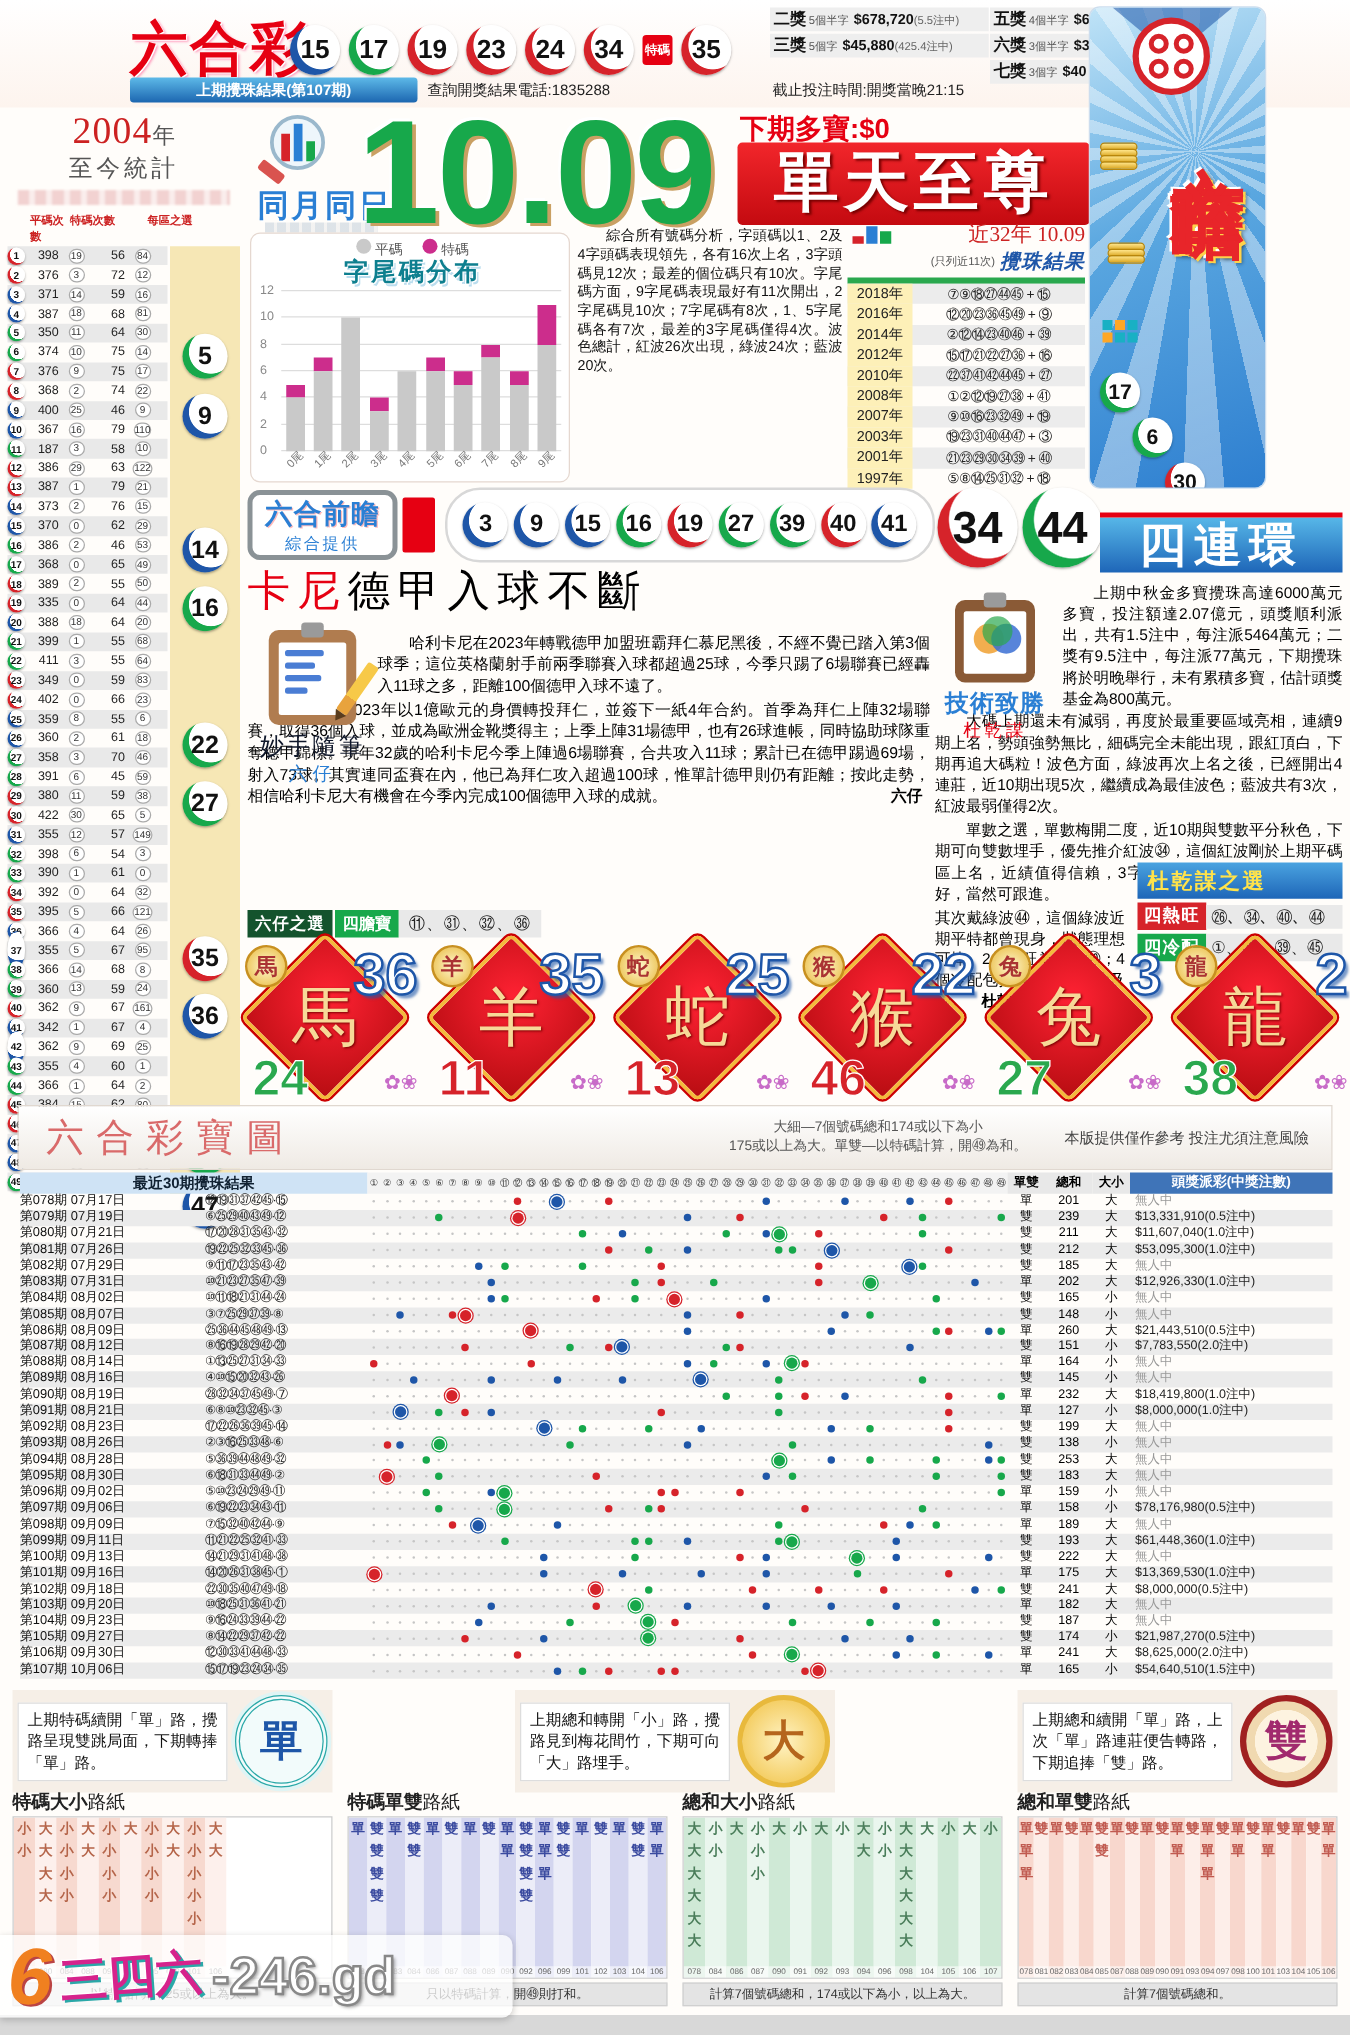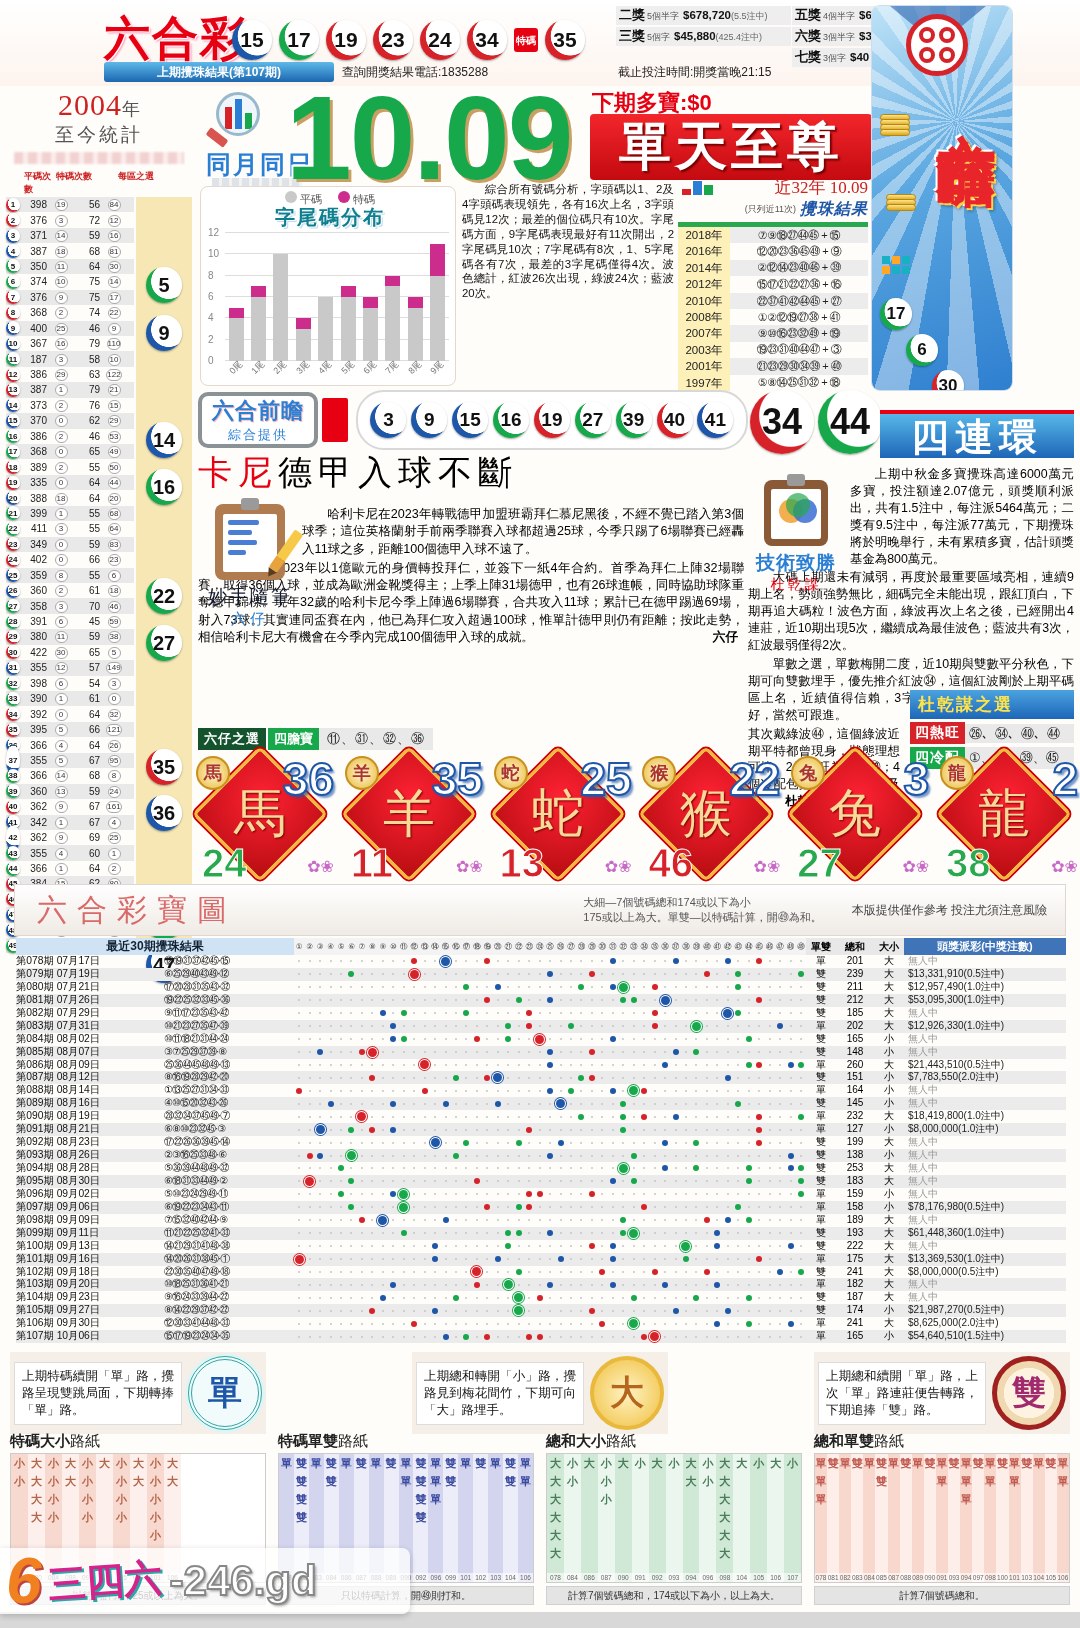--- a/index.html
+++ b/index.html
@@ -147,21 +147,21 @@
 .zcard{position:relative;width:140px;height:122px}
 .zdia{position:absolute;left:16px;top:10px;width:96px;height:96px;transform:rotate(45deg);background:radial-gradient(circle at 40% 35%,#f23,#b80d12);border:3px solid #f4b93c;box-shadow:0 0 0 2px #c00;border-radius:6px;display:flex;align-items:center;justify-content:center}
 .zdia span{transform:rotate(-45deg);font-size:52px;color:#f7d998;font-family:"Liberation Serif",serif;text-shadow:1px 1px 2px #700}
 .zbadge{position:absolute;left:0;top:0;width:34px;height:34px;border-radius:50%;background:radial-gradient(#fff7d0,#e8b93c);border:2px solid #c89020;color:#a33;font-size:18px;font-weight:900;display:flex;align-items:center;justify-content:center;font-family:"Liberation Serif",serif;z-index:3}
 .zbig{position:absolute;right:2px;top:-4px;font-size:46px;font-weight:900;color:#fff;-webkit-text-stroke:2px #1e56a8;text-shadow:3px 3px 2px rgba(30,86,168,.6);z-index:3}
 .zsmall{position:absolute;left:6px;bottom:-8px;font-size:40px;font-weight:900;-webkit-text-stroke:1px #fff;z-index:3}
 .zflower{position:absolute;right:2px;bottom:2px;color:#c86bc8;font-size:16px;z-index:2}
 
 #baotu{position:absolute;left:14px;top:884px;width:1052px;height:52px;background:linear-gradient(#fff,#efeae4);border:1px solid #e0d8d0;display:flex;align-items:center}
 #baotu .t{font-size:30px;color:#d96a6a;letter-spacing:10px;font-family:"Liberation Serif",serif;margin-left:22px}
-#baotu .notes{margin-left:auto;font-size:11px;color:#555;line-height:15px}
+#baotu .notes{margin-left:auto;text-align:center;font-size:11px;color:#555;line-height:15px}
 #baotu .n3{margin:0 18px 0 30px;font-size:12px;color:#444}
 
 #rtable{position:absolute;left:16px;top:938px;width:1050px;font-size:10px}
 #rthead{display:flex;height:17px;line-height:17px;font-weight:bold}
 #rthead .lh{width:278px;background:#cfe3f5;text-align:center;font-size:12px;color:#123}
 #rthead .mh{width:512px;display:flex;background:#f3f3f3}
 #rthead .mh span{flex:1;font-size:7.5px;color:#333;text-align:center;font-weight:normal;line-height:17px}
 #rthead .sh{width:30px;text-align:center;background:#e8e8e8}
 #rthead .sh2{width:38px;text-align:center;background:#e8e8e8}
 #rthead .ph{flex:1;background:#3f74b8;color:#fff;text-align:center;font-size:11px}
@@ -1497,21 +1497,21 @@
             <i>
               <b></b>
             </i>
             <i>
               <b></b>
             </i>
           </span>
           <span class="oe">雙</span>
           <span class="sm">211</span>
           <span class="bs">大</span>
-          <span class="pz">$12,957,490(1.0注中)</span>
+          <span class="pz">$11,607,040(1.0注中)</span>
         </div>
         <div class="rrow">
           <span class="per">第081期 07月26日</span>
           <span class="nums">⑲㉒㉕㉜㉝㊺·㊱</span>
           <span class="mx">
             <i>
               <b></b>
             </i>
             <i>
               <b></b>

